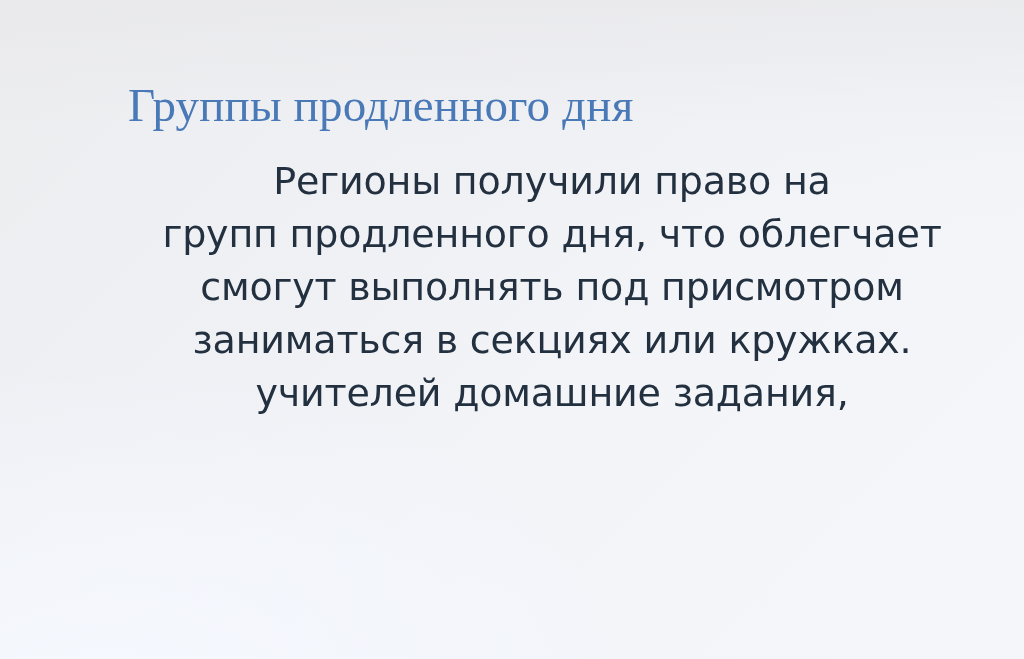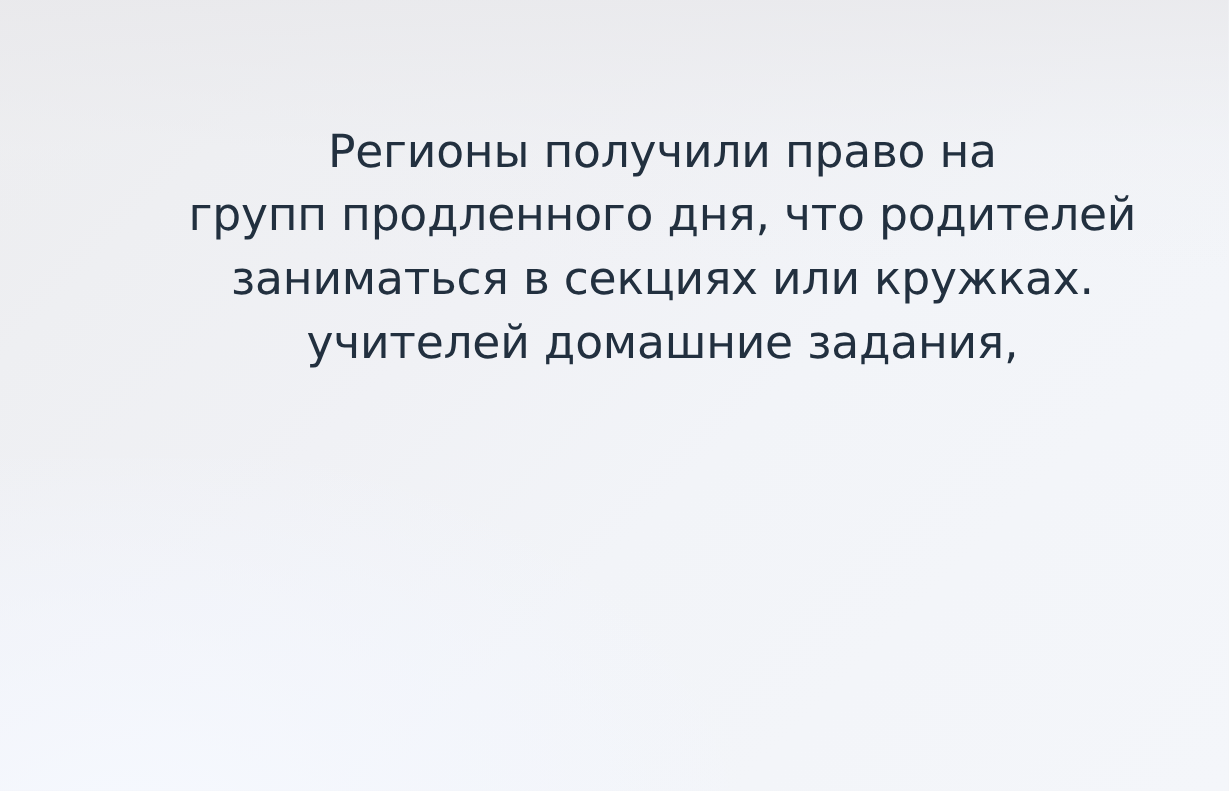--- a/index.html
+++ b/index.html
@@ -101,22 +101,24 @@
     white-space: nowrap;
     text-align: center;
   }
 </style>
 </head>
 <body>
 
 <div class="slide">
   <div class="content">
 
+    <h1 class="slide-title">Группы продленного дня</h1>
 
     <div class="slide-body">
       <span class="body-line">Регионы получили право на</span>
-      <span class="body-line">групп продленного дня, что родителей</span>
+      <span class="body-line">групп продленного дня, что облегчает</span>
+      <span class="body-line">смогут выполнять под присмотром</span>
       <span class="body-line">заниматься в секциях или кружках.</span>
       <span class="body-line">учителей домашние задания,</span>
     </div>
 
   </div>
 </div>
 
 </body></html>

